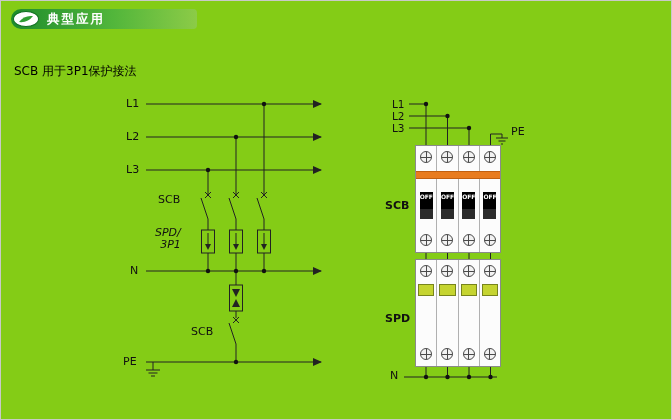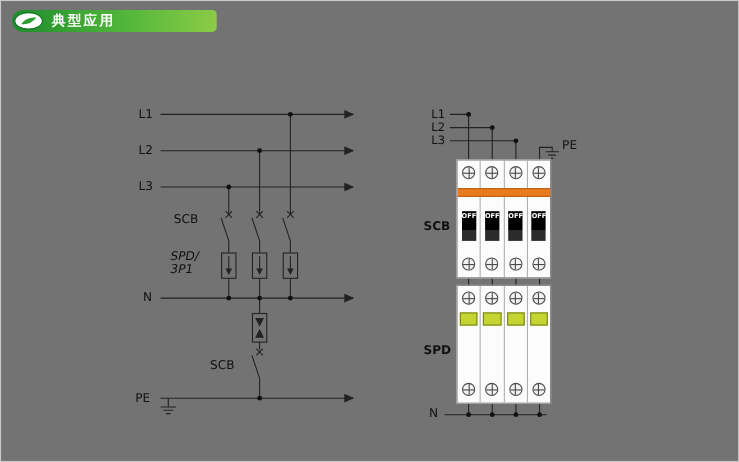--- a/index.html
+++ b/index.html
@@ -1,25 +1,25 @@
 <!DOCTYPE html>
 <html><head>
 <meta charset="utf-8">
 <style>
   html,body{margin:0;padding:0;background:#fff;}
-  .page{position:relative;width:672px;height:420px;border:1px solid #c9c9c9;box-sizing:border-box;background:#737373;
+  .page{position:relative;width:672px;height:420px;border:1px solid #c9c9c9;box-sizing:border-box;background:#84cc16;
         font-family:"DejaVu Sans","Liberation Sans",sans-serif;overflow:hidden;}
   .wires{position:absolute;left:0;top:0;z-index:1;}
   .banner{position:absolute;left:10px;top:8px;width:186px;height:20px;border-radius:10px 4px 4px 10px;
           background:linear-gradient(90deg,#1e8c2c,#52b63b 55%,#8ccb47);z-index:3;}
   .banner-logo{position:absolute;left:2px;top:2px;width:26px;height:16px;background:#fff;border:1px solid #0f6e20;
                border-radius:50%;box-sizing:border-box;display:flex;align-items:center;justify-content:center;}
   .banner-title{position:absolute;left:36px;top:0;line-height:20px;color:#fff;font-size:12.5px;font-weight:bold;letter-spacing:2px;}
   .subtitle{position:absolute;left:13px;top:62px;font-size:12px;color:#000;z-index:3;}
-  .lbl{position:absolute;font-size:11px;color:#111;z-index:3;}
+  .lbl{position:absolute;font-size:11px;color:#111;z-index:3;text-align:right;}
   .lbl.small{font-size:10.5px;}
   .lbl.bold{font-weight:bold;}
   .lbl.two-line{white-space:pre-line;line-height:12px;font-style:italic;}
   .scb-unit{position:absolute;left:414px;top:144px;width:86px;height:108px;border:1px solid #8a8a8a;background:#fcfcfc;
             box-sizing:border-box;display:flex;z-index:2;}
   .spd-unit{position:absolute;left:414px;top:258px;width:86px;height:108px;border:1px solid #8a8a8a;background:#fcfcfc;
             box-sizing:border-box;display:flex;z-index:2;}
   .module{flex:1 1 0;position:relative;border-right:1px solid #b0b0b0;}
   .module:last-child{border-right:none;}
   .screw{position:absolute;left:50%;width:12px;height:12px;margin-left:-6px;border:1px solid #4a4a4a;border-radius:50%;
@@ -149,20 +149,21 @@
 
   <div class="banner">
     <span class="banner-logo">
       <svg width="20" height="12" viewBox="0 0 20 12">
           <path d="M3 9 Q8 2 17 3 Q12 10 3 9 Z" fill="#2f9e33"></path>
         </svg>
     </span>
     <span class="banner-title">典型应用</span>
   </div>
 
+  <div class="subtitle">SCB 用于3P1保护接法</div>
 
   <span class="lbl" style="left:125px;top:96px">L1</span>
   <span class="lbl" style="left:125px;top:129px">L2</span>
   <span class="lbl" style="left:125px;top:162px">L3</span>
   <span class="lbl" style="left:157px;top:192px">SCB</span>
   <span class="lbl two-line" style="left:154px;top:226px">SPD/
 3P1</span>
   <span class="lbl" style="left:129px;top:263px">N</span>
   <span class="lbl" style="left:190px;top:324px">SCB</span>
   <span class="lbl" style="left:122px;top:354px">PE</span>

